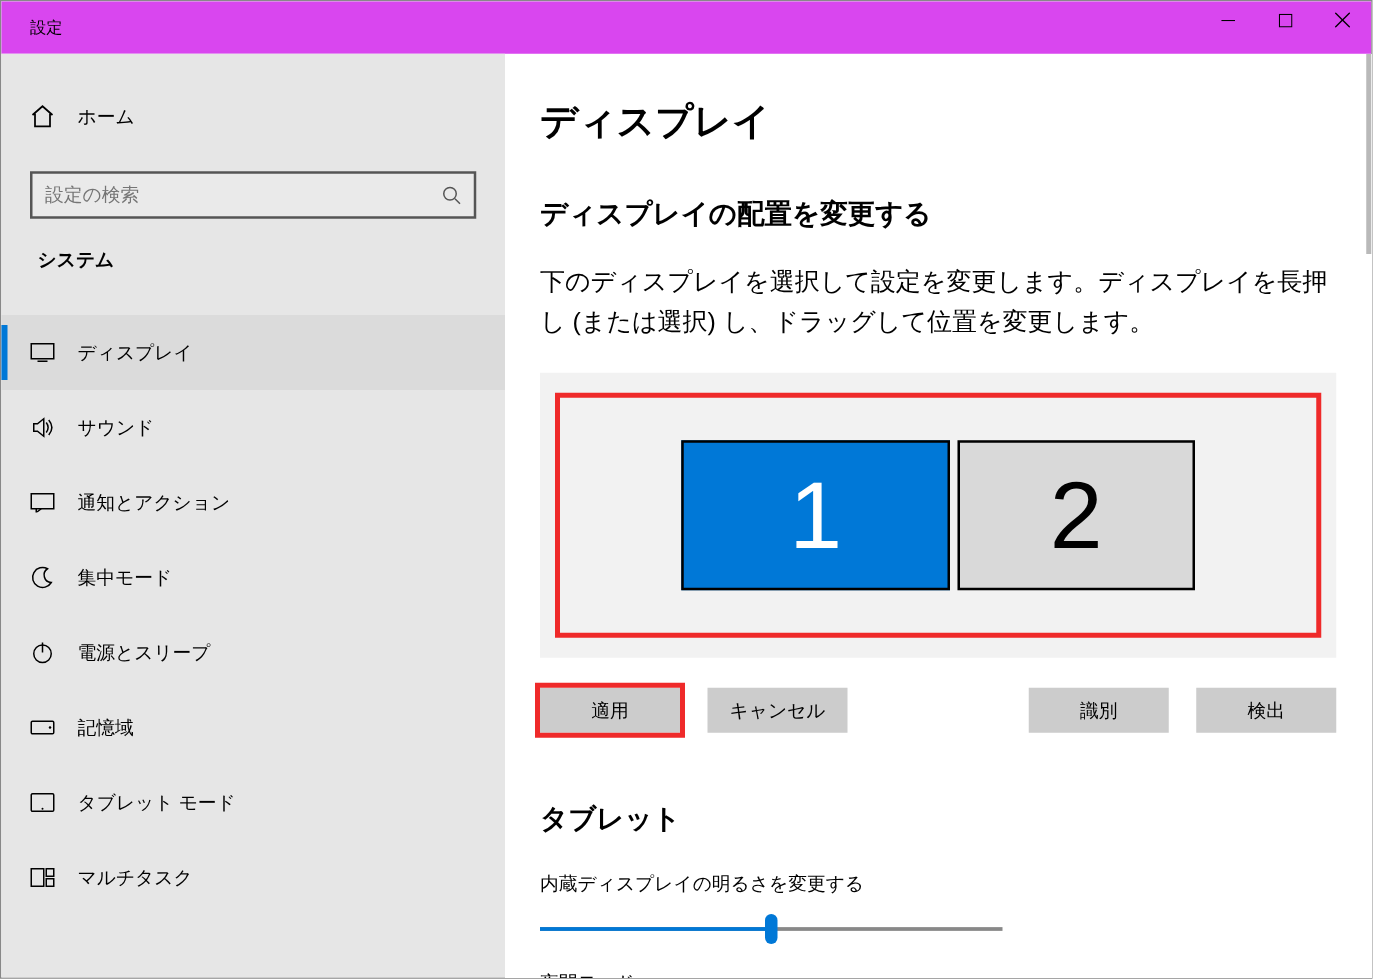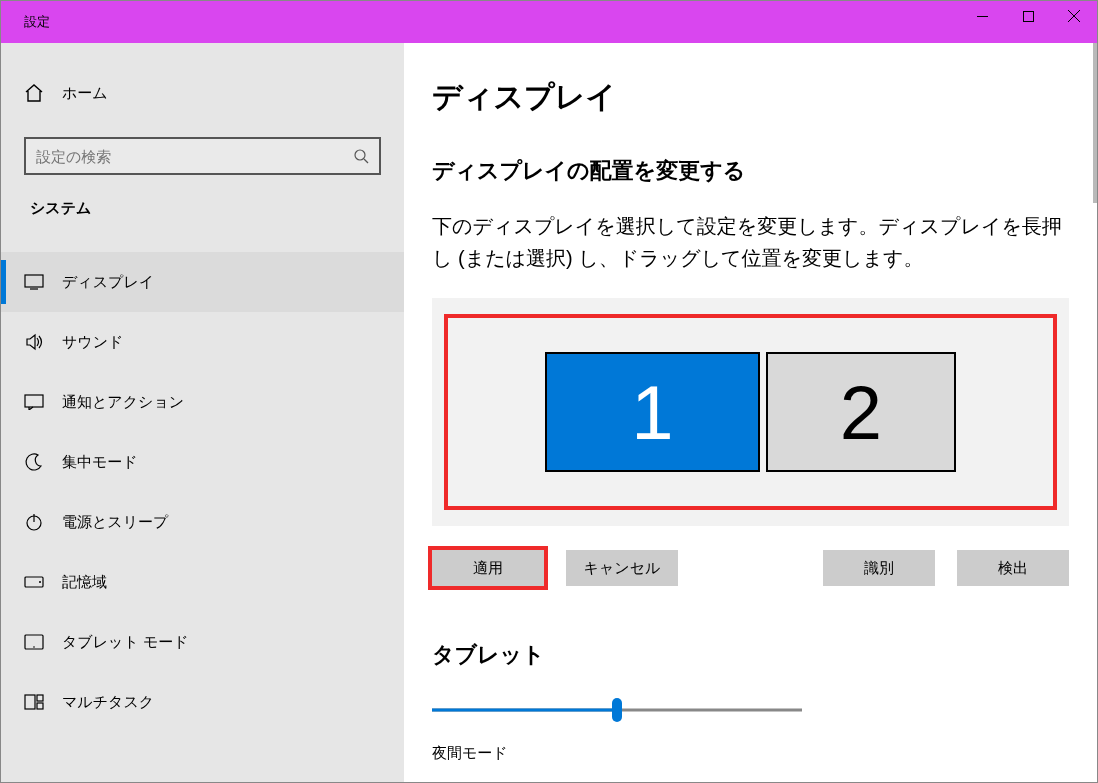--- a/index.html
+++ b/index.html
@@ -355,20 +355,21 @@
 
     <div class="button-row">
       <button class="btn highlight">適用</button>
       <button class="btn">キャンセル</button>
       <div class="spacer"></div>
       <button class="btn">識別</button>
       <button class="btn">検出</button>
     </div>
 
     <div class="section-title">タブレット</div>
+    <div class="subsection">内蔵ディスプレイの明るさを変更する</div>
     <div class="slider-wrap">
       <div class="slider-track"></div>
       <div class="slider-fill"></div>
       <div class="slider-thumb"></div>
     </div>
     <div class="subsection">夜間モード</div>
   </div>
 </div>
 
 </body></html>

